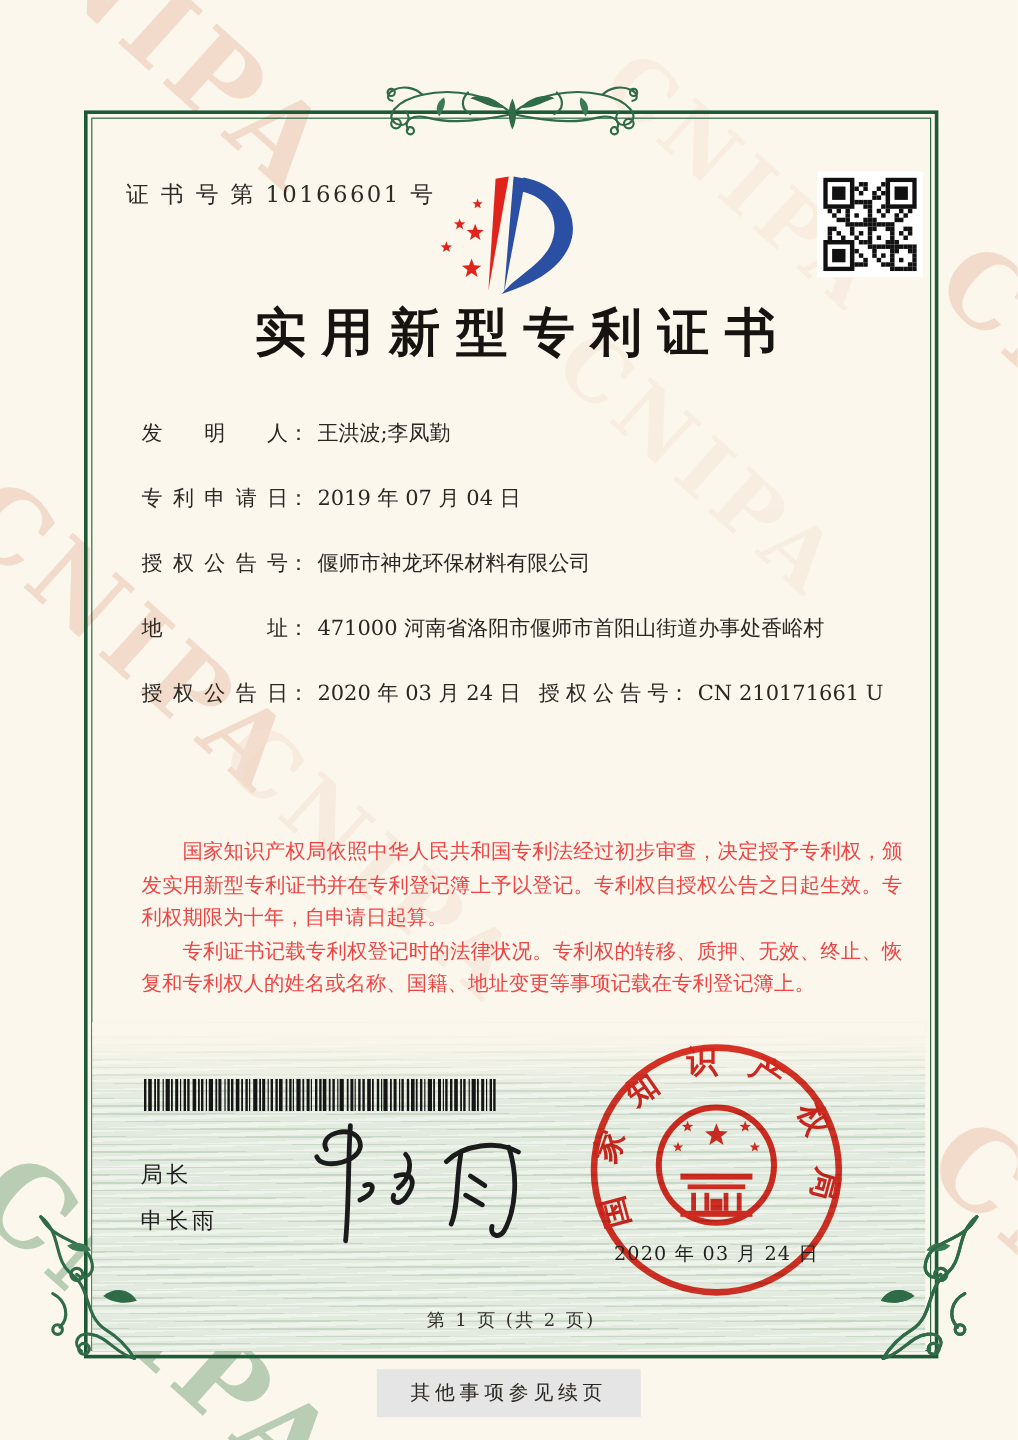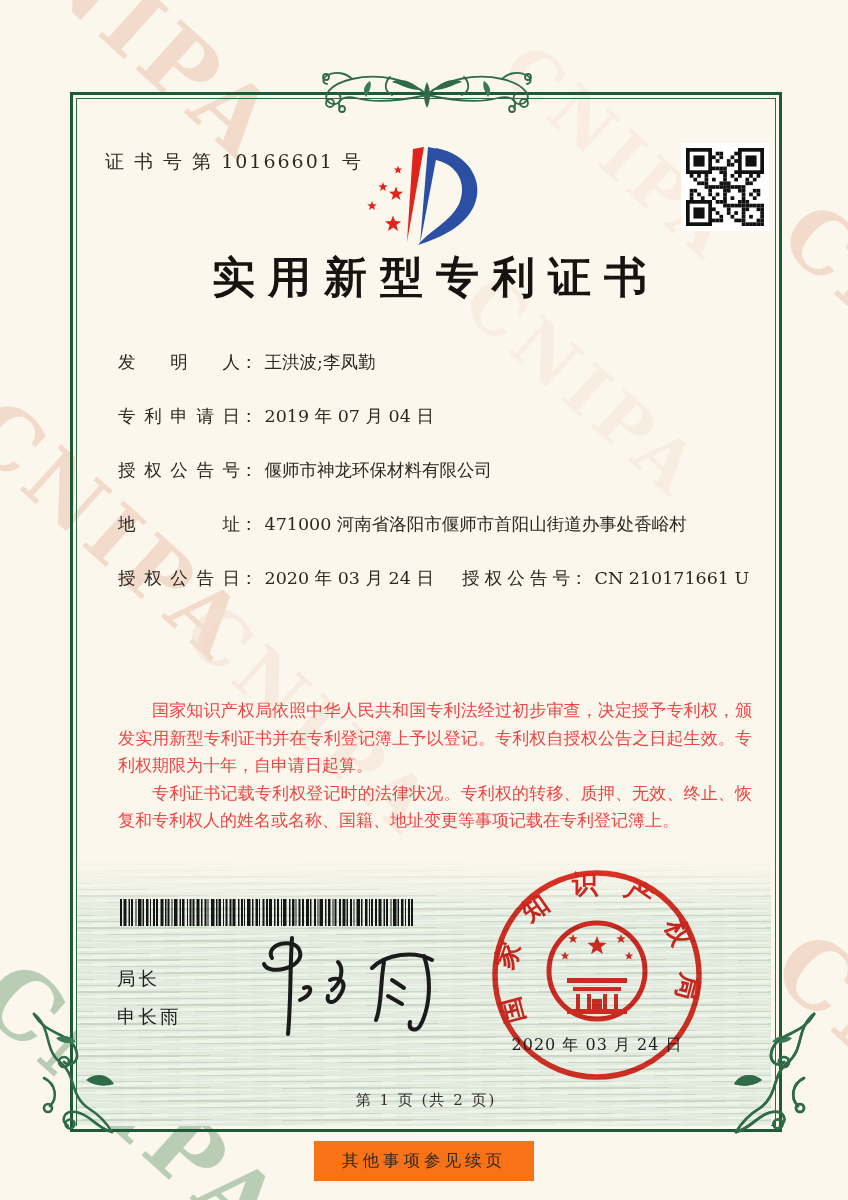--- a/index.html
+++ b/index.html
@@ -52,42 +52,42 @@
   .qr{position:absolute;left:681px;top:143px;z-index:2;background:#fff;padding:5px;}
   .title{
     position:absolute;left:12px;top:249px;width:848px;text-align:center;z-index:2;
     font-size:43px;font-weight:bold;letter-spacing:13px;color:#171310;
   }
   
   .fields{position:absolute;left:118px;top:352px;width:648px;z-index:2;font-size:17.5px;color:#2b2723;}
   .frow{margin-bottom:33px;white-space:nowrap;position:relative;line-height:21px;}
   .flabel{display:inline-block;width:122px;text-align:justify;text-align-last:justify;}
   .fval{margin-left:7px;}
-  .pair2{position:absolute;left:344px;top:0;}
+  .pair2{position:absolute;left:331px;top:0;}
   .pair2 .flabel{width:108px;}
   
   .body-text{
     position:absolute;left:118px;top:697px;width:634px;z-index:2;
     font-size:17px;line-height:27.6px;text-align:justify;color:#ef4444;
   }
   .body-text p{margin:0;text-indent:2em;}
   
   .barcode{position:absolute;left:120px;top:899px;z-index:2;}
   .director{position:absolute;left:117px;top:966px;z-index:2;
     font-family:"DejaVu Sans","Liberation Sans",sans-serif;font-size:18.5px;color:#20211f;}
   .director div{margin-bottom:13px;letter-spacing:3px;}
   .signature{position:absolute;left:234px;top:924px;z-index:3;}
   .seal{position:absolute;left:488px;top:866px;z-index:3;mix-blend-mode:multiply;opacity:.96;}
   .page-indicator{
     position:absolute;left:70px;top:1091px;width:712px;text-align:center;z-index:2;
     font-size:15px;letter-spacing:2px;color:#33302c;
   }
   .continuation{
     position:absolute;left:50%;top:1141px;transform:translateX(-50%);z-index:2;
-    background:#f97316;padding:9px 28px;font-size:16.5px;letter-spacing:4px;color:#2b2723;
+    background:#e5e5e5;padding:9px 28px;font-size:16.5px;letter-spacing:4px;color:#2b2723;
   }
 </style>
 </head>
 <body>
 
 <div class="wm wm1">CNIPA</div>
 <div class="wm wm2">CNIPA</div>
 <div class="wm wm3">CNIPA</div>
 <div class="wm wm4">CNIPA</div>
 <div class="wm wm5">CNIPA</div>

